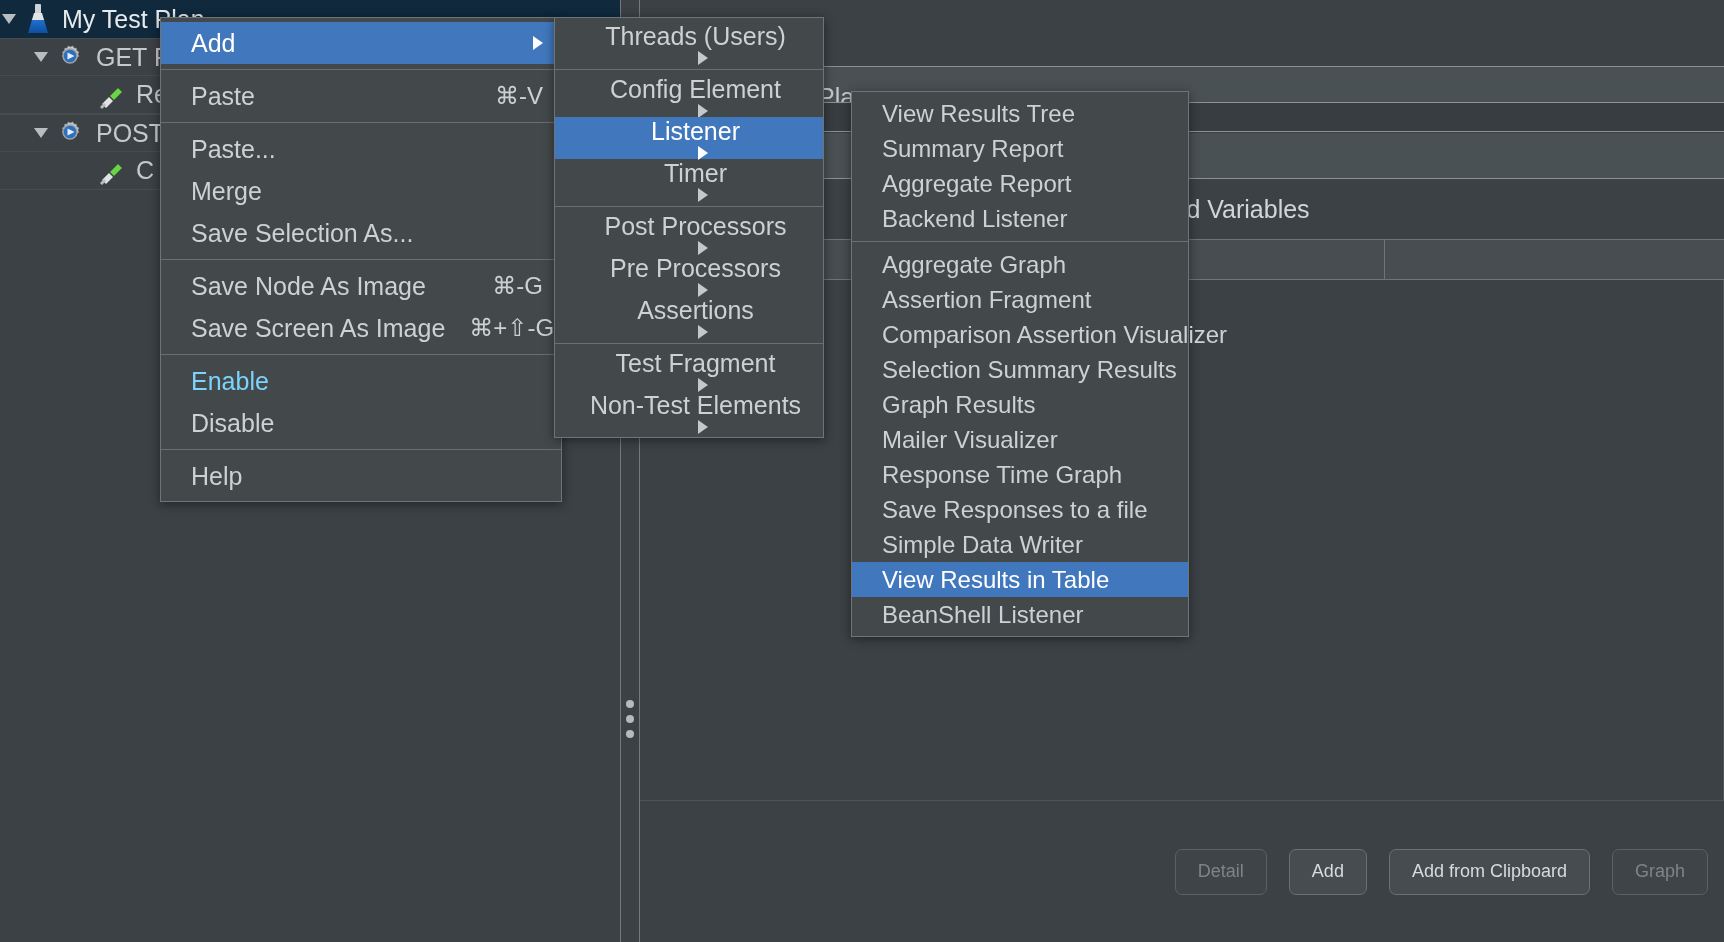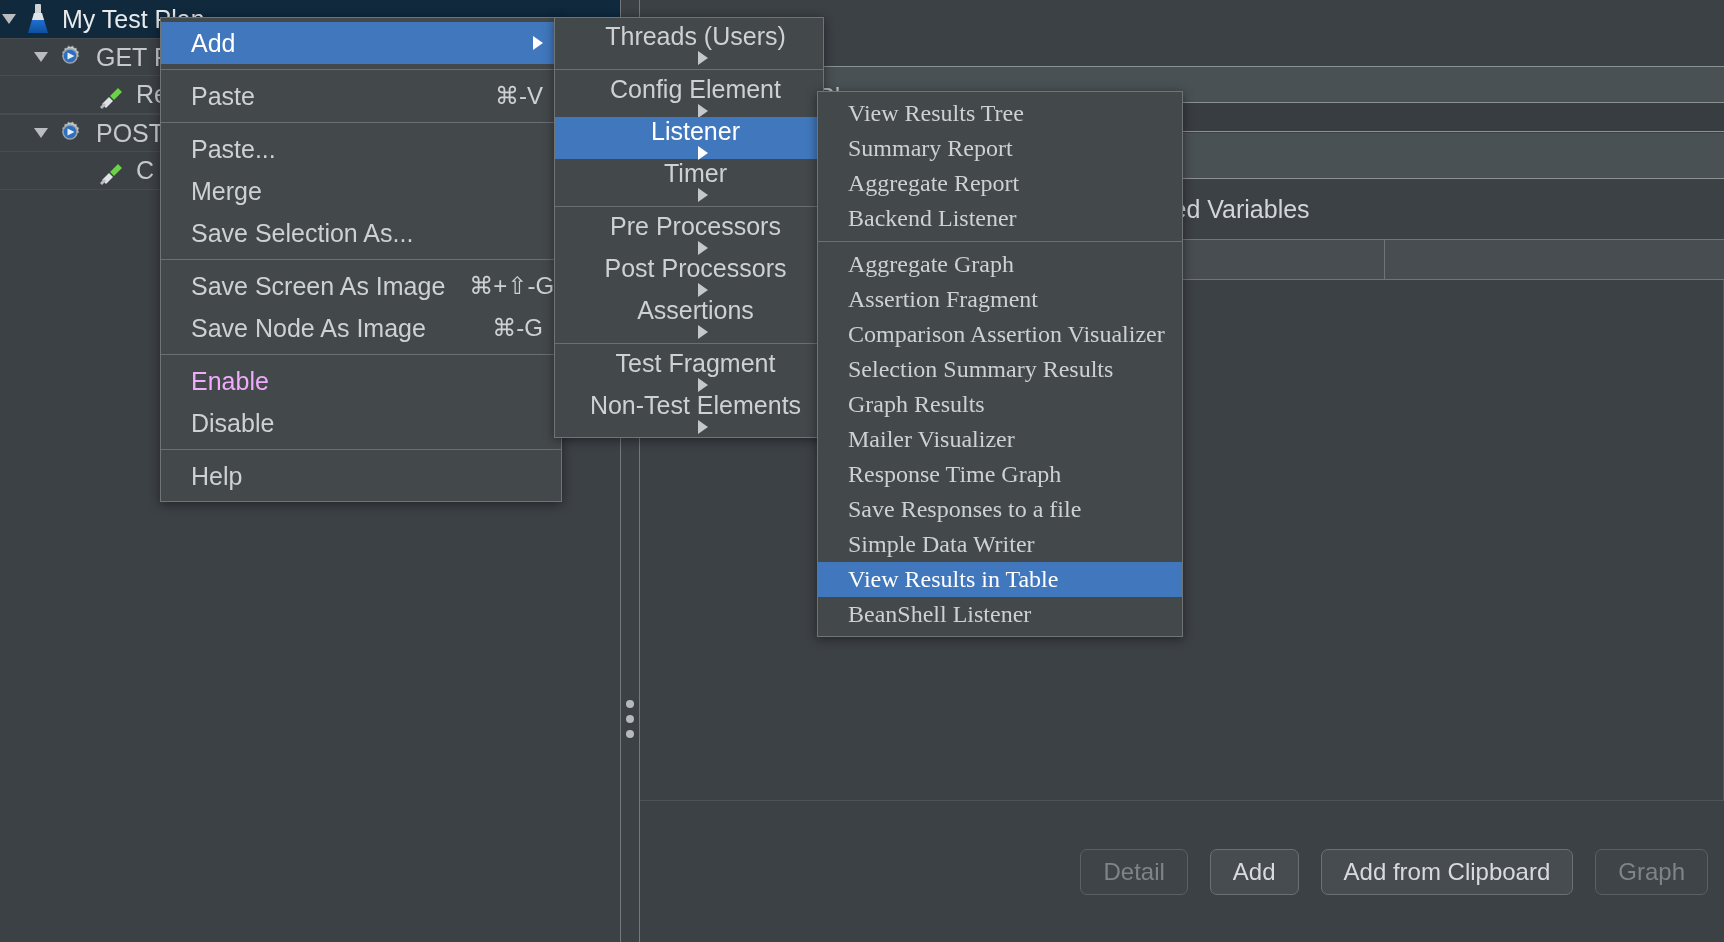--- a/index.html
+++ b/index.html
@@ -88,21 +88,21 @@
   .btn-bar {
     position:absolute; left:0; bottom:0; right:0; height:142px;
     border-top:1px solid #4e5357;
     display:flex; align-items:center; justify-content:flex-end;
     padding-right:16px; gap:22px;
   }
   .jbtn {
     height:46px; padding:0 22px;
     background:#464c50; color:#d8dbdd;
     border:1px solid #6a7074; border-radius:7px;
-    font-size:24px; font-family:"Liberation Sans", sans-serif;
+    font-size:18px; font-family:"Liberation Sans", sans-serif;
     display:flex; align-items:center; justify-content:center;
     white-space:nowrap;
   }
   .jbtn.disabled { color:#7e8488; background:#3f4448; border-color:#5a6064; }
 
   
   .splitter {
     position:absolute; left:620px; top:0; width:20px; height:942px;
     background:#3c4145;
     border-left:1px solid #73797c; border-right:1px solid #73797c;
@@ -131,26 +131,26 @@
   .mi .accel { flex:0 0 auto; color:#ced1d3; font-size:24px; }
   .mi .arrow {
     flex:0 0 auto; width:0;height:0;
     border-left:10px solid #c5c8ca;
     border-top:7px solid transparent;
     border-bottom:7px solid transparent;
     margin-left:14px;
   }
   .mi.sel { background:#4178bd; color:#ffffff; }
   .mi.sel .arrow { border-left-color:#ffffff; }
-  .mi.dis { color:#f0abfc; }
+  .mi.dis { color:#7dd3fc; }
   .sep { height:1px; background:#6a6f72; margin:5px 0; }
 
   #menu1 { left:160px; top:17px; width:402px; }
   #menu2 { left:554px; top:17px; width:270px; }
-  #menu3 { left:817px; top:91px; width:366px;font-family:Liberation Serif, serif; }
+  #menu3 { left:851px; top:91px; width:338px; }
   #menu3 .mi { height:35px; font-size:24px; padding-left:30px; }
   #menu2 .mi { padding-left:31px;flex-direction:column; }
 </style>
 </head>
 <body>
 
 <div id="app">
 
   <div class="tree-panel">
 
@@ -264,28 +264,28 @@
     </div>
     <div class="mi">
       <span class="lbl">Merge</span>
     </div>
     <div class="mi">
       <span class="lbl">Save Selection As...</span>
     </div>
     <div class="sep"></div>
 
     <div class="mi">
+      <span class="lbl">Save Node As Image</span>
+      <span class="spacer"></span>
+      <span class="accel">⌘-G</span>
+    </div>
+    <div class="mi">
       <span class="lbl">Save Screen As Image</span>
       <span class="spacer"></span>
       <span class="accel">⌘+⇧-G</span>
-    </div>
-    <div class="mi">
-      <span class="lbl">Save Node As Image</span>
-      <span class="spacer"></span>
-      <span class="accel">⌘-G</span>
     </div>
     <div class="sep"></div>
 
     <div class="mi dis">
       <span class="lbl">Enable</span>
     </div>
     <div class="mi">
       <span class="lbl">Disable</span>
     </div>
     <div class="sep"></div>
@@ -314,26 +314,26 @@
         <span class="arrow"></span>
     </div>
     <div class="mi">
       <span class="lbl">Timer</span>
       <span class="spacer"></span>
         <span class="arrow"></span>
     </div>
     <div class="sep"></div>
 
     <div class="mi">
+      <span class="lbl">Post Processors</span>
+      <span class="spacer"></span>
+        <span class="arrow"></span>
+    </div>
+    <div class="mi">
       <span class="lbl">Pre Processors</span>
-      <span class="spacer"></span>
-        <span class="arrow"></span>
-    </div>
-    <div class="mi">
-      <span class="lbl">Post Processors</span>
       <span class="spacer"></span>
         <span class="arrow"></span>
     </div>
     <div class="mi">
       <span class="lbl">Assertions</span>
       <span class="spacer"></span>
         <span class="arrow"></span>
     </div>
     <div class="sep"></div>
 

